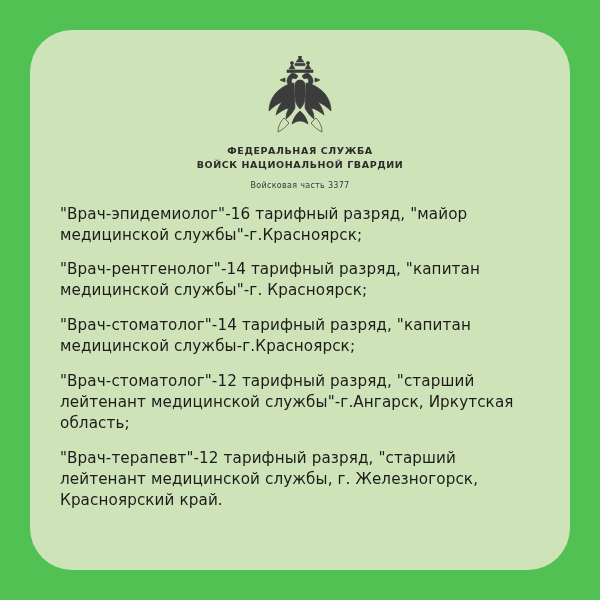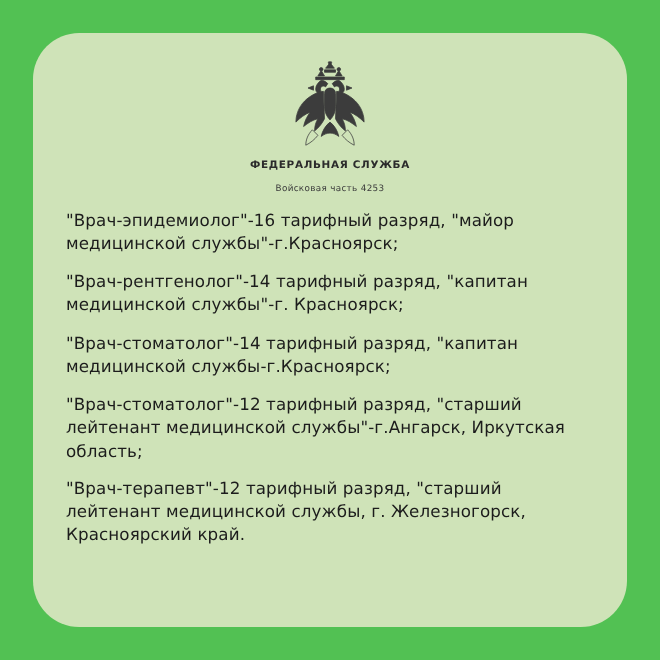--- a/index.html
+++ b/index.html
@@ -96,23 +96,24 @@
 
         <path d="M46 55 c-4 3 -7 8 -8 13 c3 -2 5 -3 8 -3 c3 0 5 1 8 3 c-1 -5 -4 -10 -8 -13 z"></path>
 
         <path d="M30 62 c-4 4 -6 9 -6 14 c4 -2 8 -5 11 -9 z" fill="none"></path>
         <path d="M62 62 c4 4 6 9 6 14 c-4 -2 -8 -5 -11 -9 z" fill="none"></path>
       </g>
     </svg>
 
     <div class="org-name">
       <div>ФЕДЕРАЛЬНАЯ СЛУЖБА</div>
+      <div>ВОЙСК НАЦИОНАЛЬНОЙ ГВАРДИИ</div>
     </div>
 
-    <div class="unit">Войсковая часть 4253</div>
+    <div class="unit">Войсковая часть 3377</div>
   </div>
 
   <div class="body-text">
     <p class="para">"Врач-эпидемиолог"-16 тарифный разряд, "майор медицинской службы"-г.Красноярск;</p>
     <p class="para">"Врач-рентгенолог"-14 тарифный разряд, "капитан медицинской службы"-г. Красноярск;</p>
     <p class="para">"Врач-стоматолог"-14 тарифный разряд, "капитан медицинской службы-г.Красноярск;</p>
     <p class="para">"Врач-стоматолог"-12 тарифный разряд, "старший лейтенант медицинской службы"-г.Ангарск, Иркутская область;</p>
     <p class="para">"Врач-терапевт"-12 тарифный разряд, "старший лейтенант медицинской службы, г. Железногорск, Красноярский край.</p>
   </div>
 

